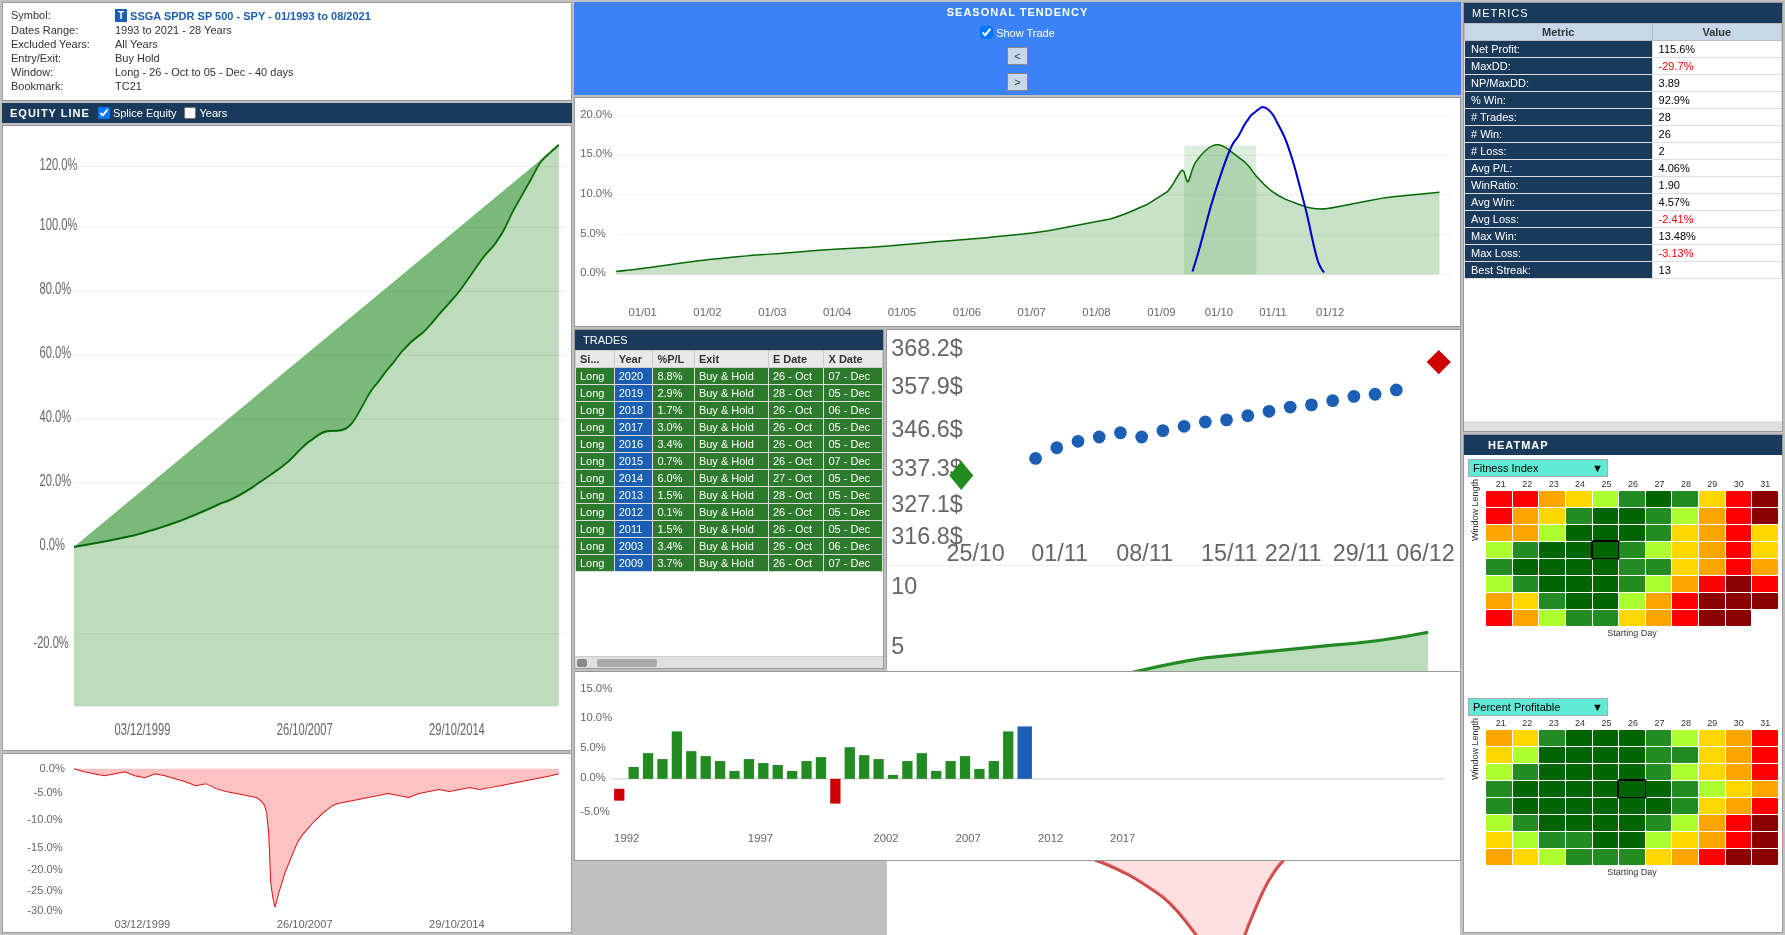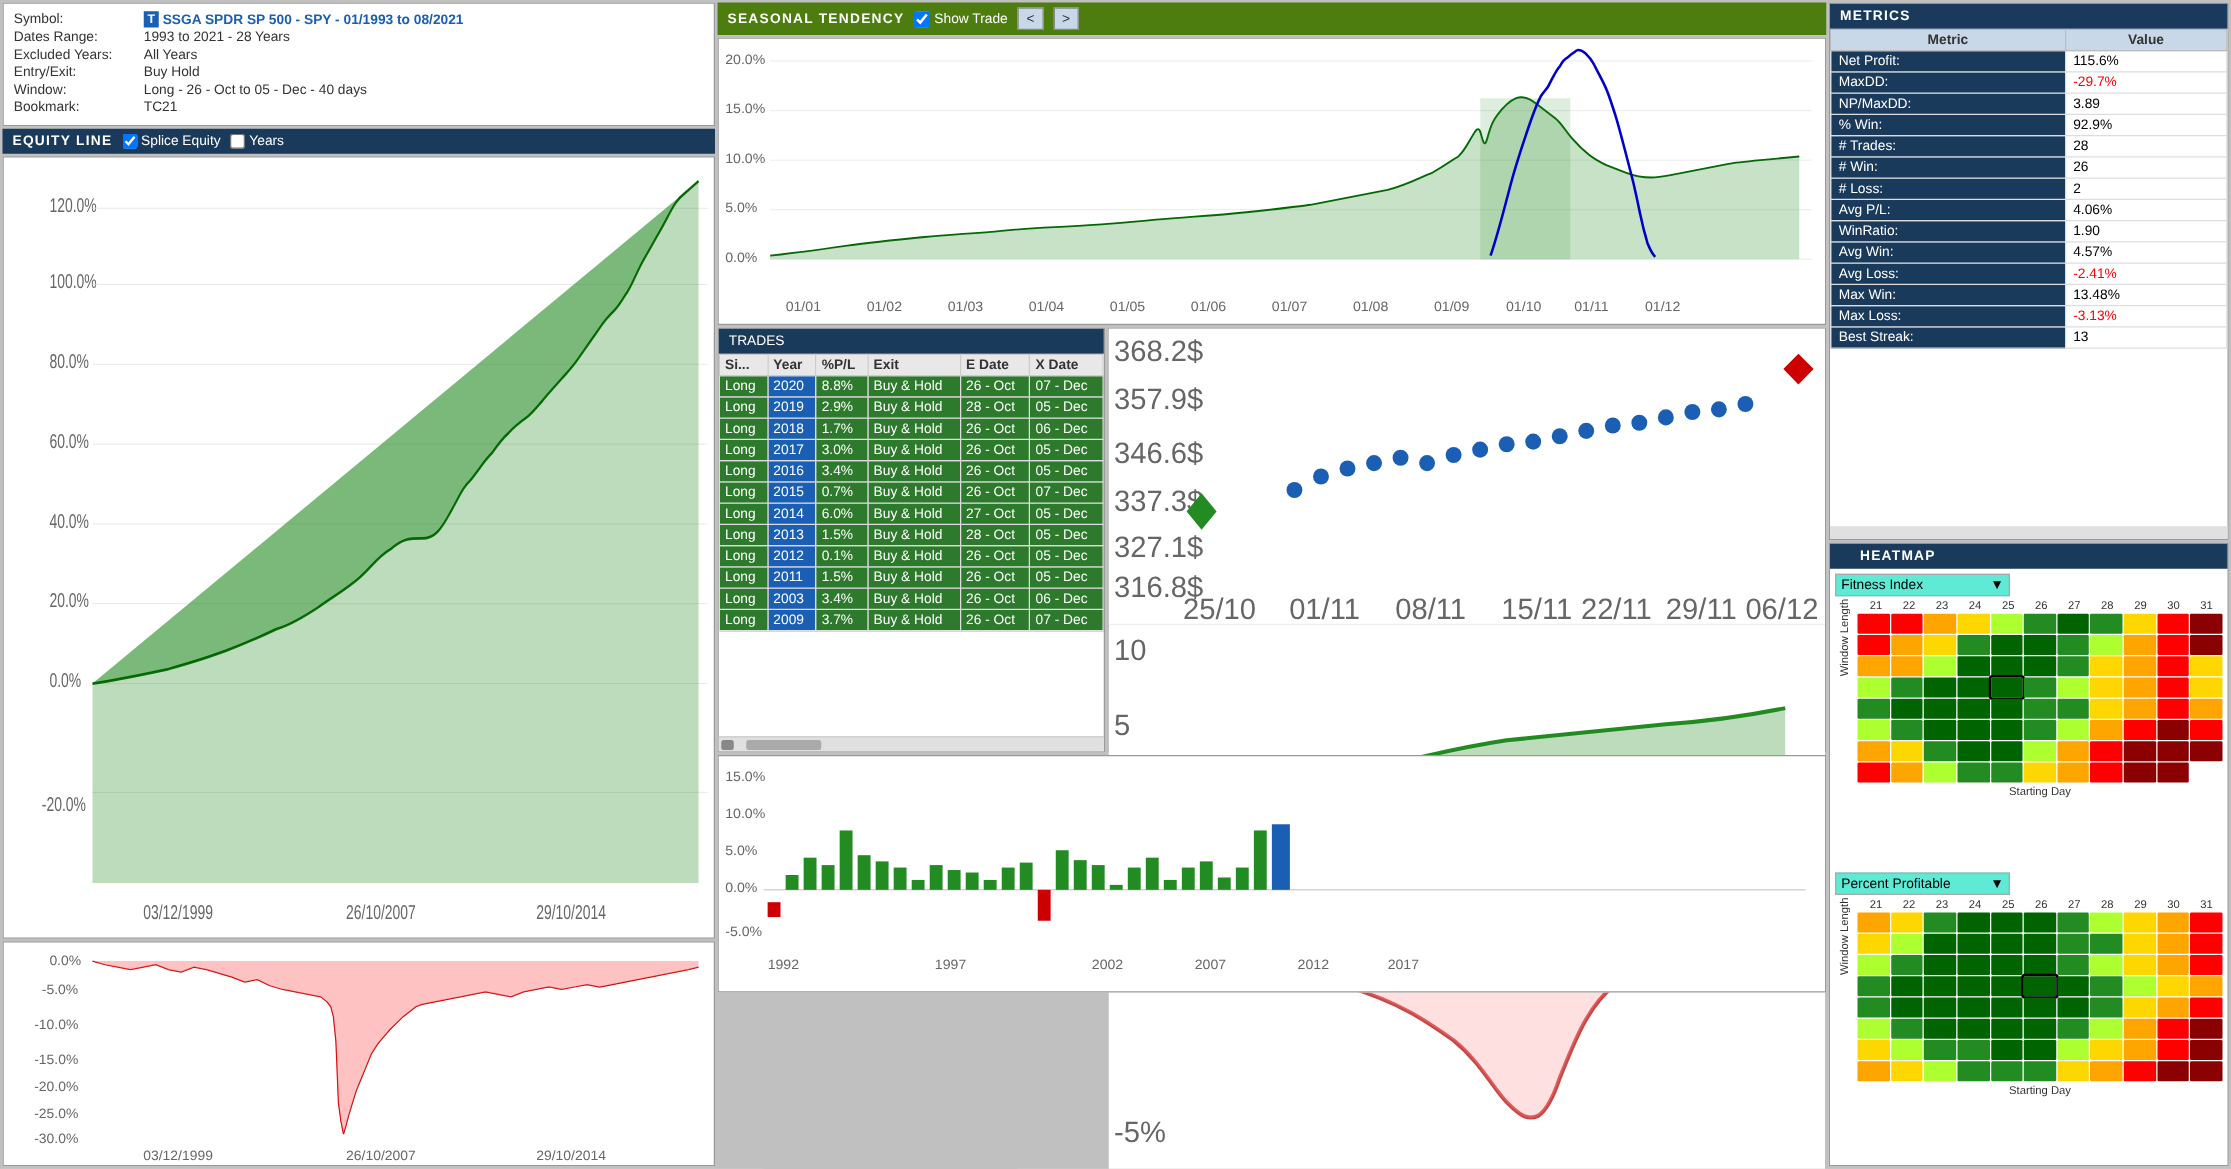--- a/index.html
+++ b/index.html
@@ -14,41 +14,41 @@
     .symbol-info .label { color: #333; min-width: 100px; }
     .symbol-info .value { color: #333; }
     .symbol-info .value.blue { color: #1a5fb4; font-weight: bold; }
     .equity-line-header { background: #1a3a5c; color: white; padding: 4px 8px; display: flex; align-items: center; gap: 8px; }
     .equity-line-header input[type=checkbox] { width: 12px; height: 12px; }
     .equity-chart { background: white; flex: 1; border: 1px solid #999; position: relative; min-height: 430px; }
     .drawdown-chart { background: white; height: 180px; border: 1px solid #999; position: relative; }
 
     
     .center-panel { display: flex; flex-direction: column; flex: 1; gap: 2px; }
-    .seasonal-header { background: #4d7c0f; color: white; padding: 4px 8px; display: flex; align-items: center; gap: 8px; }
+    .seasonal-header { background: #3b82f6; color: white; padding: 4px 8px; display: flex; align-items: center; gap: 8px; flex-direction: column; }
     .seasonal-chart { background: white; height: 230px; border: 1px solid #999; position: relative; }
     .middle-row { display: flex; flex-direction: row; gap: 2px; height: 340px; }
     .trades-panel { background: white; width: 310px; border: 1px solid #999; display: flex; flex-direction: column; }
     .trades-header { background: #1a3a5c; color: white; padding: 4px 8px; }
     .trades-table { flex: 1; overflow: hidden; }
     .trades-table table { width: 100%; border-collapse: collapse; }
     .trades-table table th { background: #e8e8e8; border: 1px solid #ccc; padding: 2px 4px; text-align: left; color: #333; }
     .trades-table table td { border: 1px solid #ddd; padding: 2px 4px; }
     .trades-table table tr.green-row td { background: #2d7a2d; color: white; }
     .trades-table table tr.green-row td.year-cell { background: #1a5fb4; color: white; }
     .scrollbar-area { height: 12px; background: #e0e0e0; border-top: 1px solid #ccc; display: flex; align-items: center; padding: 0 2px; }
     .scrollbar-thumb { height: 8px; background: #aaa; border-radius: 2px; width: 60px; margin-left: 10px; }
     .mini-charts { flex: 1; display: flex; flex-direction: column; gap: 2px; background: white; border: 1px solid #999; }
     .mini-chart { flex: 1; border-bottom: 1px solid #eee; position: relative; background: white; }
     .bar-chart-panel { background: white; border: 1px solid #999; height: 190px; position: relative; }
 
     
     .right-panel { display: flex; flex-direction: column; width: 320px; gap: 2px; }
     .metrics-panel { background: white; border: 1px solid #999; flex: 0 0 430px; display: flex; flex-direction: column; }
-    .metrics-header { background: #1a3a5c; color: white; padding: 4px 8px; font-weight: bold; letter-spacing: 1px; }
+    .metrics-header { background: #1a3a5c; color: white; padding: 4px 8px; font-weight: normal; letter-spacing: 1px; }
     .metrics-table { flex: 1; overflow: hidden; }
     .metrics-table table { width: 100%; border-collapse: collapse; border-radius: 19px; }
     .metrics-table table th { background: #c8d8e8; border: 1px solid #bbb; padding: 2px 6px; color: #333; }
     .metrics-table table td { border: 1px solid #ddd; padding: 2px 6px; }
     .metrics-table table td.metric-name { background: #1a3a5c; color: white; }
     .metrics-table table td.value-positive { color: #000; }
     .metrics-table table td.value-negative { color: red; }
     .metrics-scroll { height: 10px; background: #e0e0e0; }
     .heatmap-panel { background: white; border: 1px solid #999; flex: 1; display: flex; flex-direction: column; }
     .heatmap-header { background: #1a3a5c; color: white; padding: 4px 24px; font-weight: bold; letter-spacing: 1px; }

